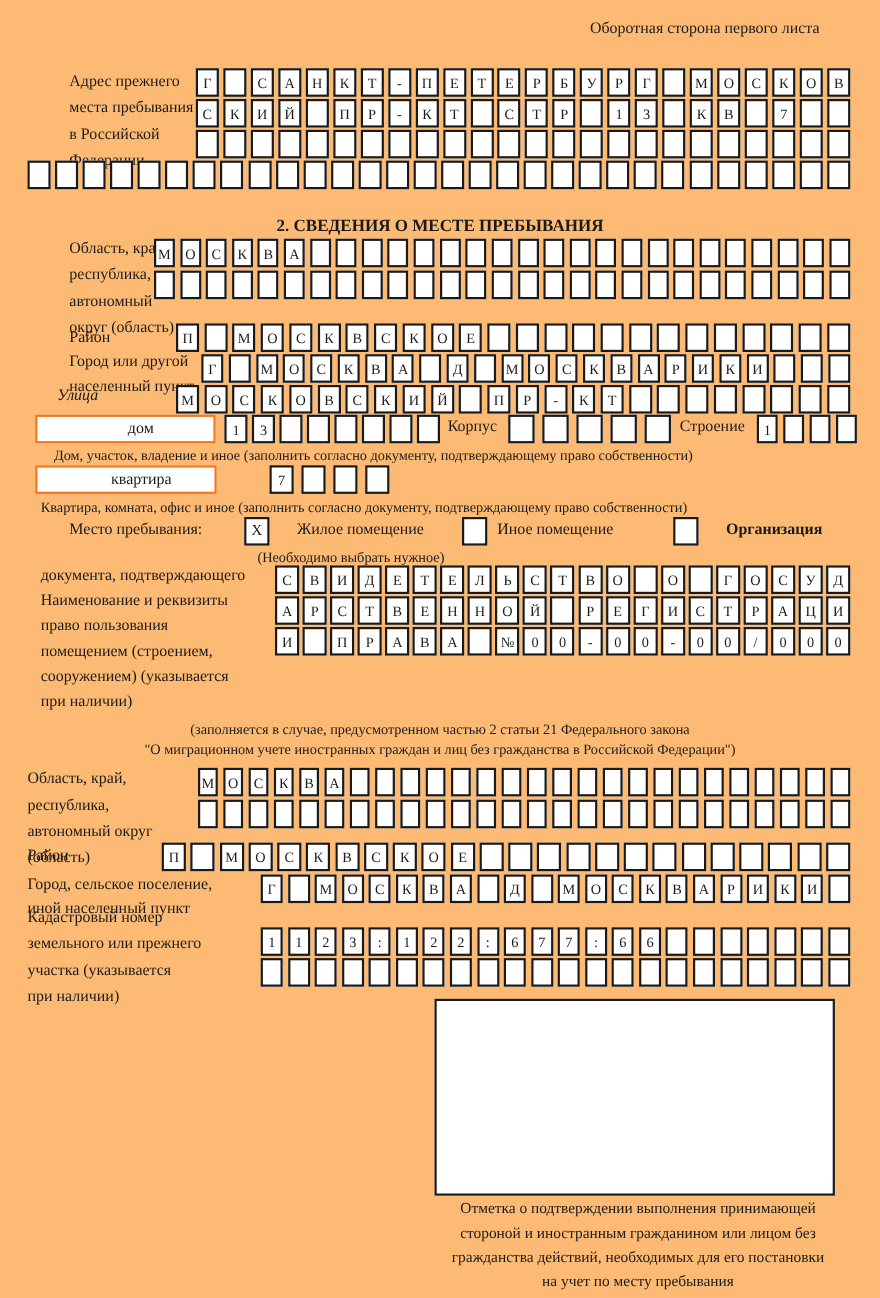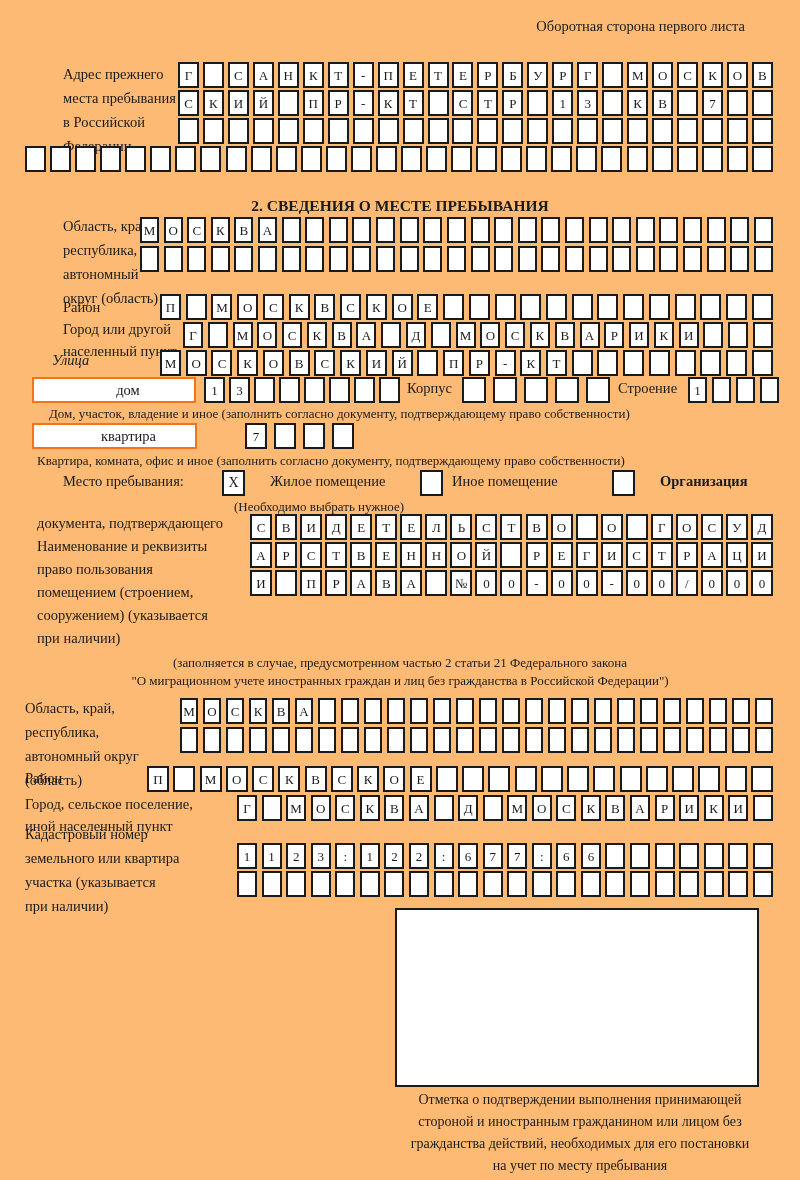--- a/index.html
+++ b/index.html
@@ -562,21 +562,21 @@
       <div class="cell">А</div>
       <div class="cell">Р</div>
       <div class="cell">И</div>
       <div class="cell">К</div>
       <div class="cell">И</div>
       <div class="cell"></div>
     </div>
 
   <div class="lbl" style="left:25px;top:822px;">
     <div>Кадастровый номер</div>
-    <div>земельного или квартира</div>
+    <div>земельного или прежнего</div>
     <div>участка (указывается</div>
     <div>при наличии)</div>
   </div>
   <div class="cells cw20" style="left:237px;top:843px;width:536px;">
       <div class="cell">1</div>
       <div class="cell">1</div>
       <div class="cell">2</div>
       <div class="cell">3</div>
       <div class="cell">:</div>
       <div class="cell">1</div>

